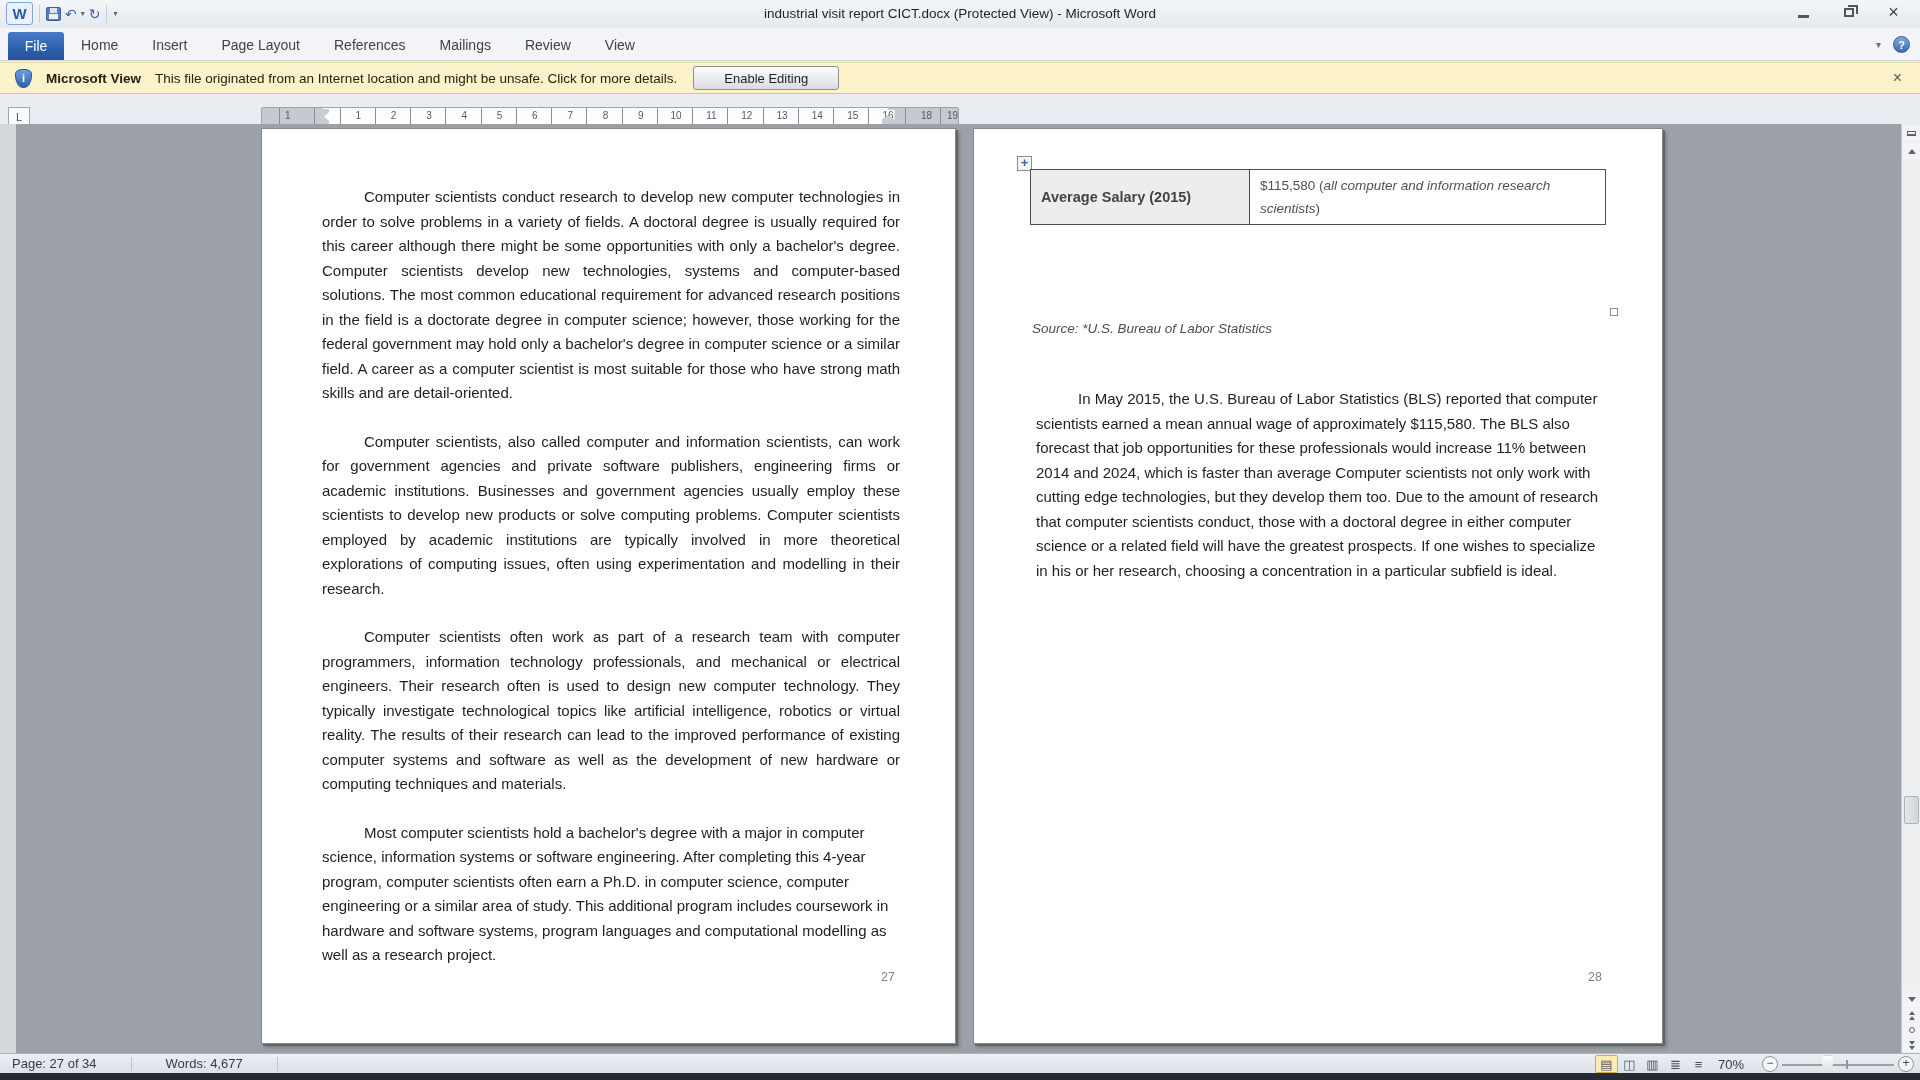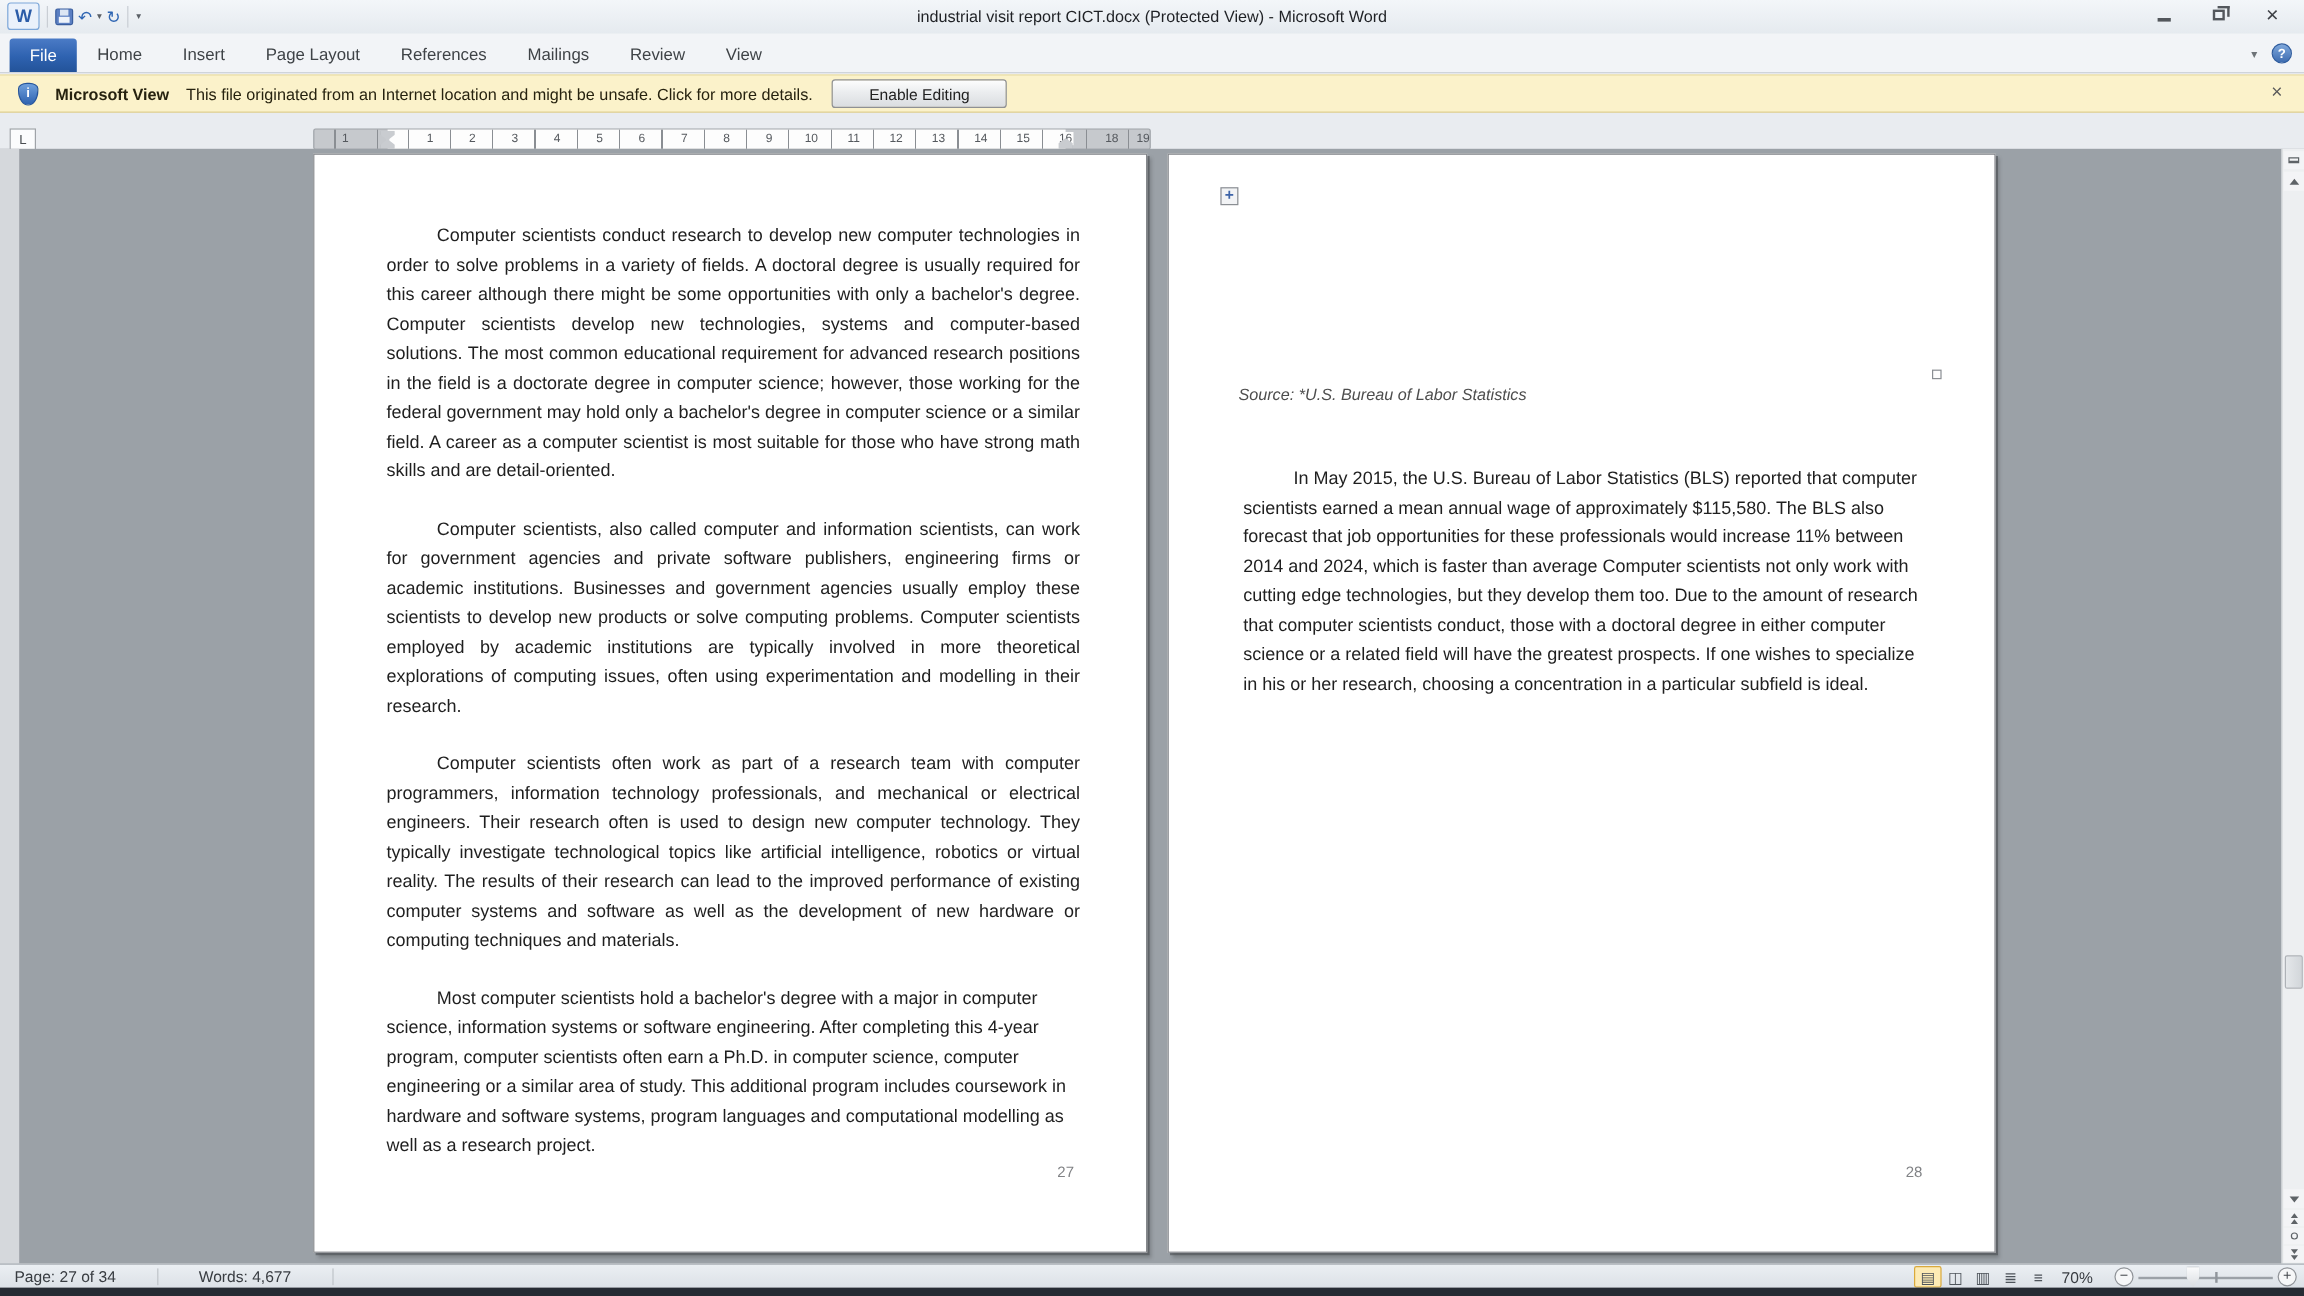--- a/index.html
+++ b/index.html
@@ -295,20 +295,24 @@
       <div class="pagenum">27</div>
     </div>
 
     <div class="page page2">
       <div class="movehandle">+</div>
       <table class="cs-table">
         <tbody>
 
 
 
+            <tr>
+              <td class="tl">Average Salary (2015)</td>
+              <td class="tv"><span>$115,580 (</span><i>all computer and information research scientists</i><span>)</span></td>
+            </tr>
           </tbody>
       </table>
       <div class="resizehandle"></div>
       <div class="source-note">Source: *U.S. Bureau of Labor Statistics</div>
       <div class="content28">
         <p class="para">In May 2015, the U.S. Bureau of Labor Statistics (BLS) reported that computer scientists earned a mean annual wage of approximately $115,580. The BLS also forecast that job opportunities for these professionals would increase 11% between 2014 and 2024, which is faster than average Computer scientists not only work with cutting edge technologies, but they develop them too. Due to the amount of research that computer scientists conduct, those with a doctoral degree in either computer science or a related field will have the greatest prospects. If one wishes to specialize in his or her research, choosing a concentration in a particular subfield is ideal.</p>
       </div>
       <div class="pagenum">28</div>
     </div>
 

